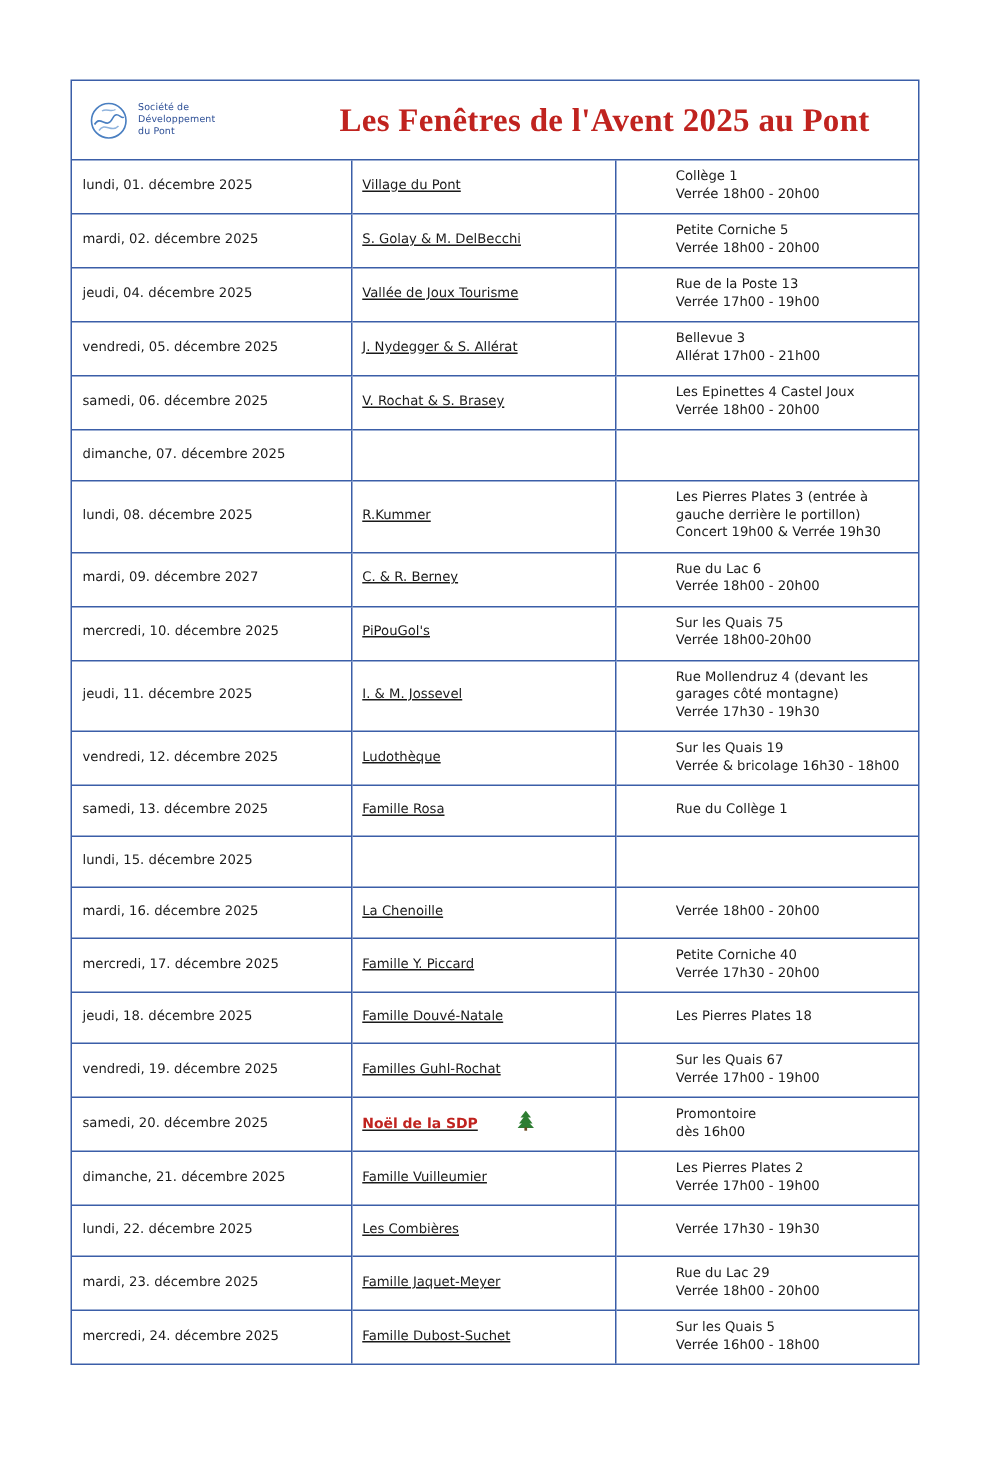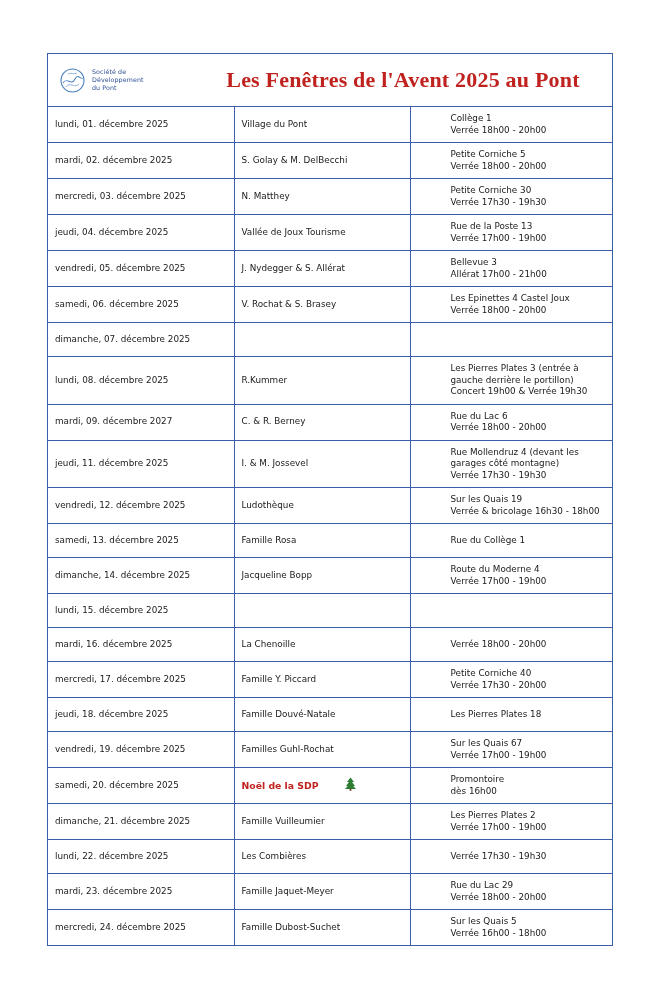--- a/index.html
+++ b/index.html
@@ -88,21 +88,21 @@
     height: 21px;
   }
   table.schedule tr:first-child td {
     border-top: none;
   }
   table.schedule td:last-child {
     border-right: none;
     padding-left: 40px;
   }
   .col-date { width: 186px; }
-  .col-host { width: 176px; }
+  .col-host { width: 176px; text-decoration: underline; }
   .col-place { width: auto; }
   .line { display: block; white-space: pre-wrap; }
   .host-highlight {
     color: #c0231f;
     font-weight: bold;
     font-size: 9.3px;
     text-align: center;
   }
   .tree-icon {
     display: inline-block;
@@ -153,28 +153,20 @@
           </tr>
           <tr>
             <td class="col-date">mardi, 02. décembre 2025</td>
             <td class="col-host">S. Golay &amp; M. DelBecchi</td>
             <td class="col-place place-cell">
               <span class="line">Petite Corniche 5</span>
               <span class="line">Verrée 18h00 - 20h00</span>
             </td>
           </tr>
           <tr>
-            <td class="col-date">mercredi, 03. décembre 2025</td>
-            <td class="col-host">N. Matthey</td>
-            <td class="col-place place-cell">
-              <span class="line">Petite Corniche 30</span>
-              <span class="line">Verrée 17h30 - 19h30</span>
-            </td>
-          </tr>
-          <tr>
             <td class="col-date">jeudi, 04. décembre 2025</td>
             <td class="col-host">Vallée de Joux Tourisme</td>
             <td class="col-place place-cell">
               <span class="line">Rue de la Poste 13</span>
               <span class="line">Verrée 17h00 - 19h00</span>
             </td>
           </tr>
           <tr>
             <td class="col-date">vendredi, 05. décembre 2025</td>
             <td class="col-host">J. Nydegger &amp; S. Allérat</td>
@@ -209,20 +201,28 @@
           </tr>
           <tr>
             <td class="col-date">mardi, 09. décembre 2027</td>
             <td class="col-host">C. &amp; R. Berney</td>
             <td class="col-place place-cell">
               <span class="line">Rue du Lac 6</span>
               <span class="line">Verrée 18h00 - 20h00</span>
             </td>
           </tr>
           <tr>
+            <td class="col-date">mercredi, 10. décembre 2025</td>
+            <td class="col-host">PiPouGol's</td>
+            <td class="col-place place-cell">
+              <span class="line">Sur les Quais 75</span>
+              <span class="line">Verrée 18h00-20h00</span>
+            </td>
+          </tr>
+          <tr>
             <td class="col-date">jeudi, 11. décembre 2025</td>
             <td class="col-host">I. &amp; M. Jossevel</td>
             <td class="col-place place-cell">
               <span class="line">Rue Mollendruz 4 (devant les</span>
               <span class="line">garages côté montagne)</span>
               <span class="line">Verrée 17h30 - 19h30</span>
             </td>
           </tr>
           <tr>
             <td class="col-date">vendredi, 12. décembre 2025</td>
@@ -230,28 +230,20 @@
             <td class="col-place place-cell">
               <span class="line">Sur les Quais 19</span>
               <span class="line">Verrée &amp; bricolage 16h30 - 18h00</span>
             </td>
           </tr>
           <tr>
             <td class="col-date">samedi, 13. décembre 2025</td>
             <td class="col-host">Famille Rosa</td>
             <td class="col-place place-cell">
               <span class="line">Rue du Collège 1</span>
-            </td>
-          </tr>
-          <tr>
-            <td class="col-date">dimanche, 14. décembre 2025</td>
-            <td class="col-host">Jacqueline Bopp</td>
-            <td class="col-place place-cell">
-              <span class="line">Route du Moderne 4</span>
-              <span class="line">Verrée 17h00 - 19h00</span>
             </td>
           </tr>
           <tr>
             <td class="col-date">lundi, 15. décembre 2025</td>
             <td class="col-host"></td>
             <td class="col-place place-cell">
               <span class="line"></span>
             </td>
           </tr>
           <tr>

